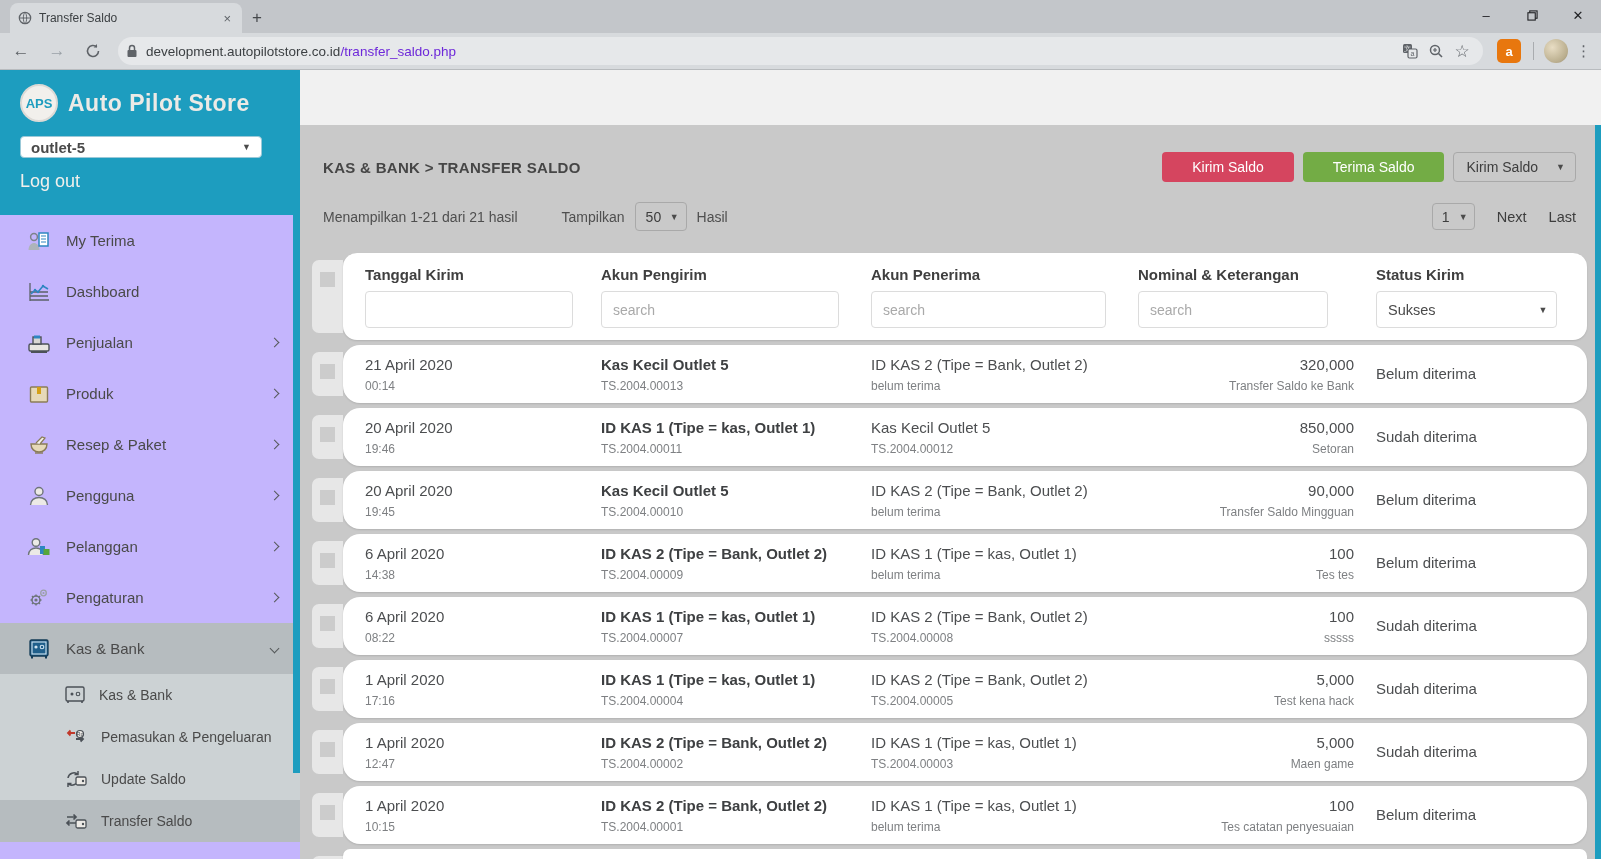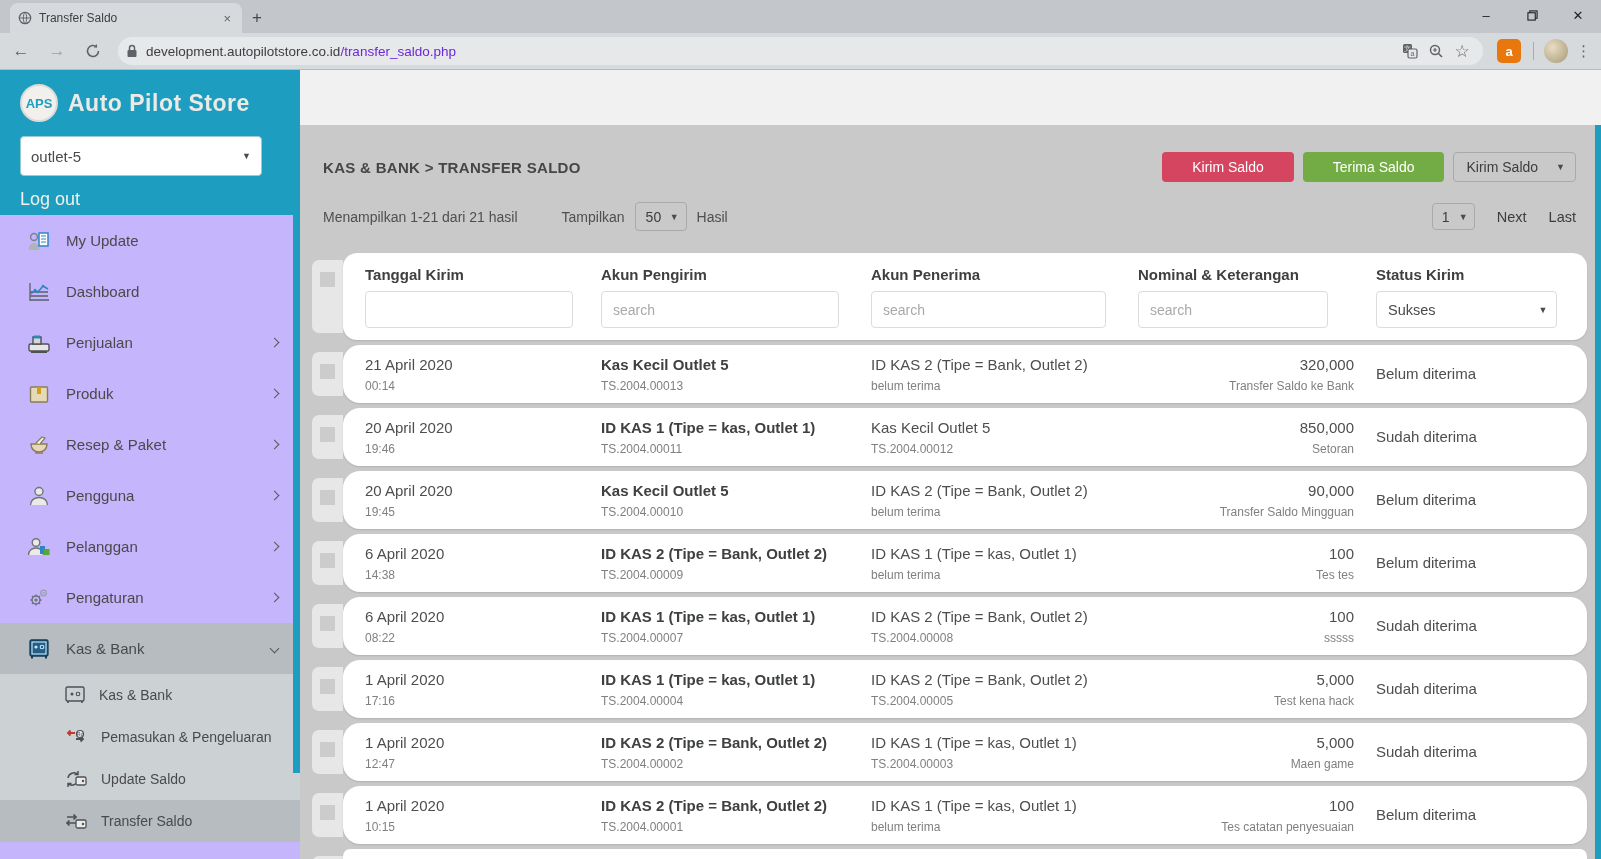--- a/index.html
+++ b/index.html
@@ -25,21 +25,21 @@
   .tb-sep { width:1px; height:18px; background:#a9acaf; margin:0 6px; }
   .avatar { width:24px; height:24px; border-radius:50%; background:radial-gradient(circle at 35% 35%, #e8ddc4, #b9ad8d 70%, #8b7f63); margin:0 4px; }
   .dots { font-size:15px; color:#5f6368; letter-spacing:0; margin:0 10px 0 4px; }
 
   
   .sidebar { position:absolute; left:0; top:70px; width:300px; height:789px; background:#c4b5fd; }
   .sb-head { background:#1d9dbf; height:145px; padding:14px 20px 0 20px; }
   .brand { display:flex; align-items:center; gap:10px; }
   .brand-logo { width:38px; height:38px; border-radius:50%; background:#f2f0ec; color:#1d9dbf; font-weight:bold; font-size:13px; display:flex; align-items:center; justify-content:center; border:2px solid #dcdad6; }
   .brand-name { color:#eceae6; font-size:23px; font-weight:bold; letter-spacing:0.5px; }
-  .outlet-select { margin-top:14px; height:40px; background:#fff; border:1px solid #9bc9d8; border-radius:4px; display:flex; align-items:center; justify-content:space-between; padding:0 10px; font-size:15px; color:#4a4a4a; width:242px; }
+  .outlet-select { margin-top:14px; height:22px; background:#fff; border:1px solid #9bc9d8; border-radius:4px; display:flex; align-items:center; justify-content:space-between; padding:0 10px; font-size:15px; color:#4a4a4a; width:242px;font-weight:bold; }
   .logout { color:#f2f0ec; font-size:18px; margin-top:13px; display:inline-block; }
   .sb-menu { }
   .sb-item { height:51px; display:flex; align-items:center; padding:0 22px 0 26px; gap:14px; color:#4a4a4a; font-size:15px; }
   .sb-item.active { background:#b6bcbf; }
   .sb-label { flex:1; }
   .sb-ico { width:26px; display:flex; justify-content:center; }
   .chev { width:7px; height:7px; border-right:1.6px solid #55585a; border-bottom:1.6px solid #55585a; }
   .chev.right { transform:rotate(-45deg); }
   .chev.down { transform:rotate(45deg); }
   .sb-sub { background:#ccd2d4; }
@@ -180,21 +180,21 @@
   <div class="sb-menu">
     <div class="sb-item">
       <span class="sb-ico">
         <svg width="24" height="22" viewBox="0 0 24 22">
             <circle cx="7" cy="7" r="3.4" fill="none" stroke="#7d838a" stroke-width="1.5"></circle>
             <path d="M1.5 20c0-4.4 3-7 5.5-7s5.5 2.6 5.5 7" fill="#aeb4ba"></path>
             <rect x="12" y="3" width="9" height="13" fill="#fff" stroke="#2e86c1" stroke-width="1.5"></rect>
             <path d="M14 6h5M14 9h5M14 12h5" stroke="#2e86c1" stroke-width="1.2"></path>
           </svg>
       </span>
-      <span class="sb-label">My Update</span>
+      <span class="sb-label">My Terima</span>
     </div>
     <div class="sb-item">
       <span class="sb-ico">
         <svg width="24" height="22" viewBox="0 0 24 22">
             <path d="M3 2v18M3 19h19M3 15h18M3 11h18" stroke="#5b6268" stroke-width="1.3" fill="none"></path>
             <path d="M4 13l4-4 3 2 5-6 5 3" fill="none" stroke="#2e86c1" stroke-width="1.6"></path>
             <circle cx="8" cy="9" r="1.2" fill="#2e86c1"></circle>
             <circle cx="11" cy="11" r="1.2" fill="#2e86c1"></circle>
             <circle cx="16" cy="5" r="1.2" fill="#2e86c1"></circle>
           </svg>

